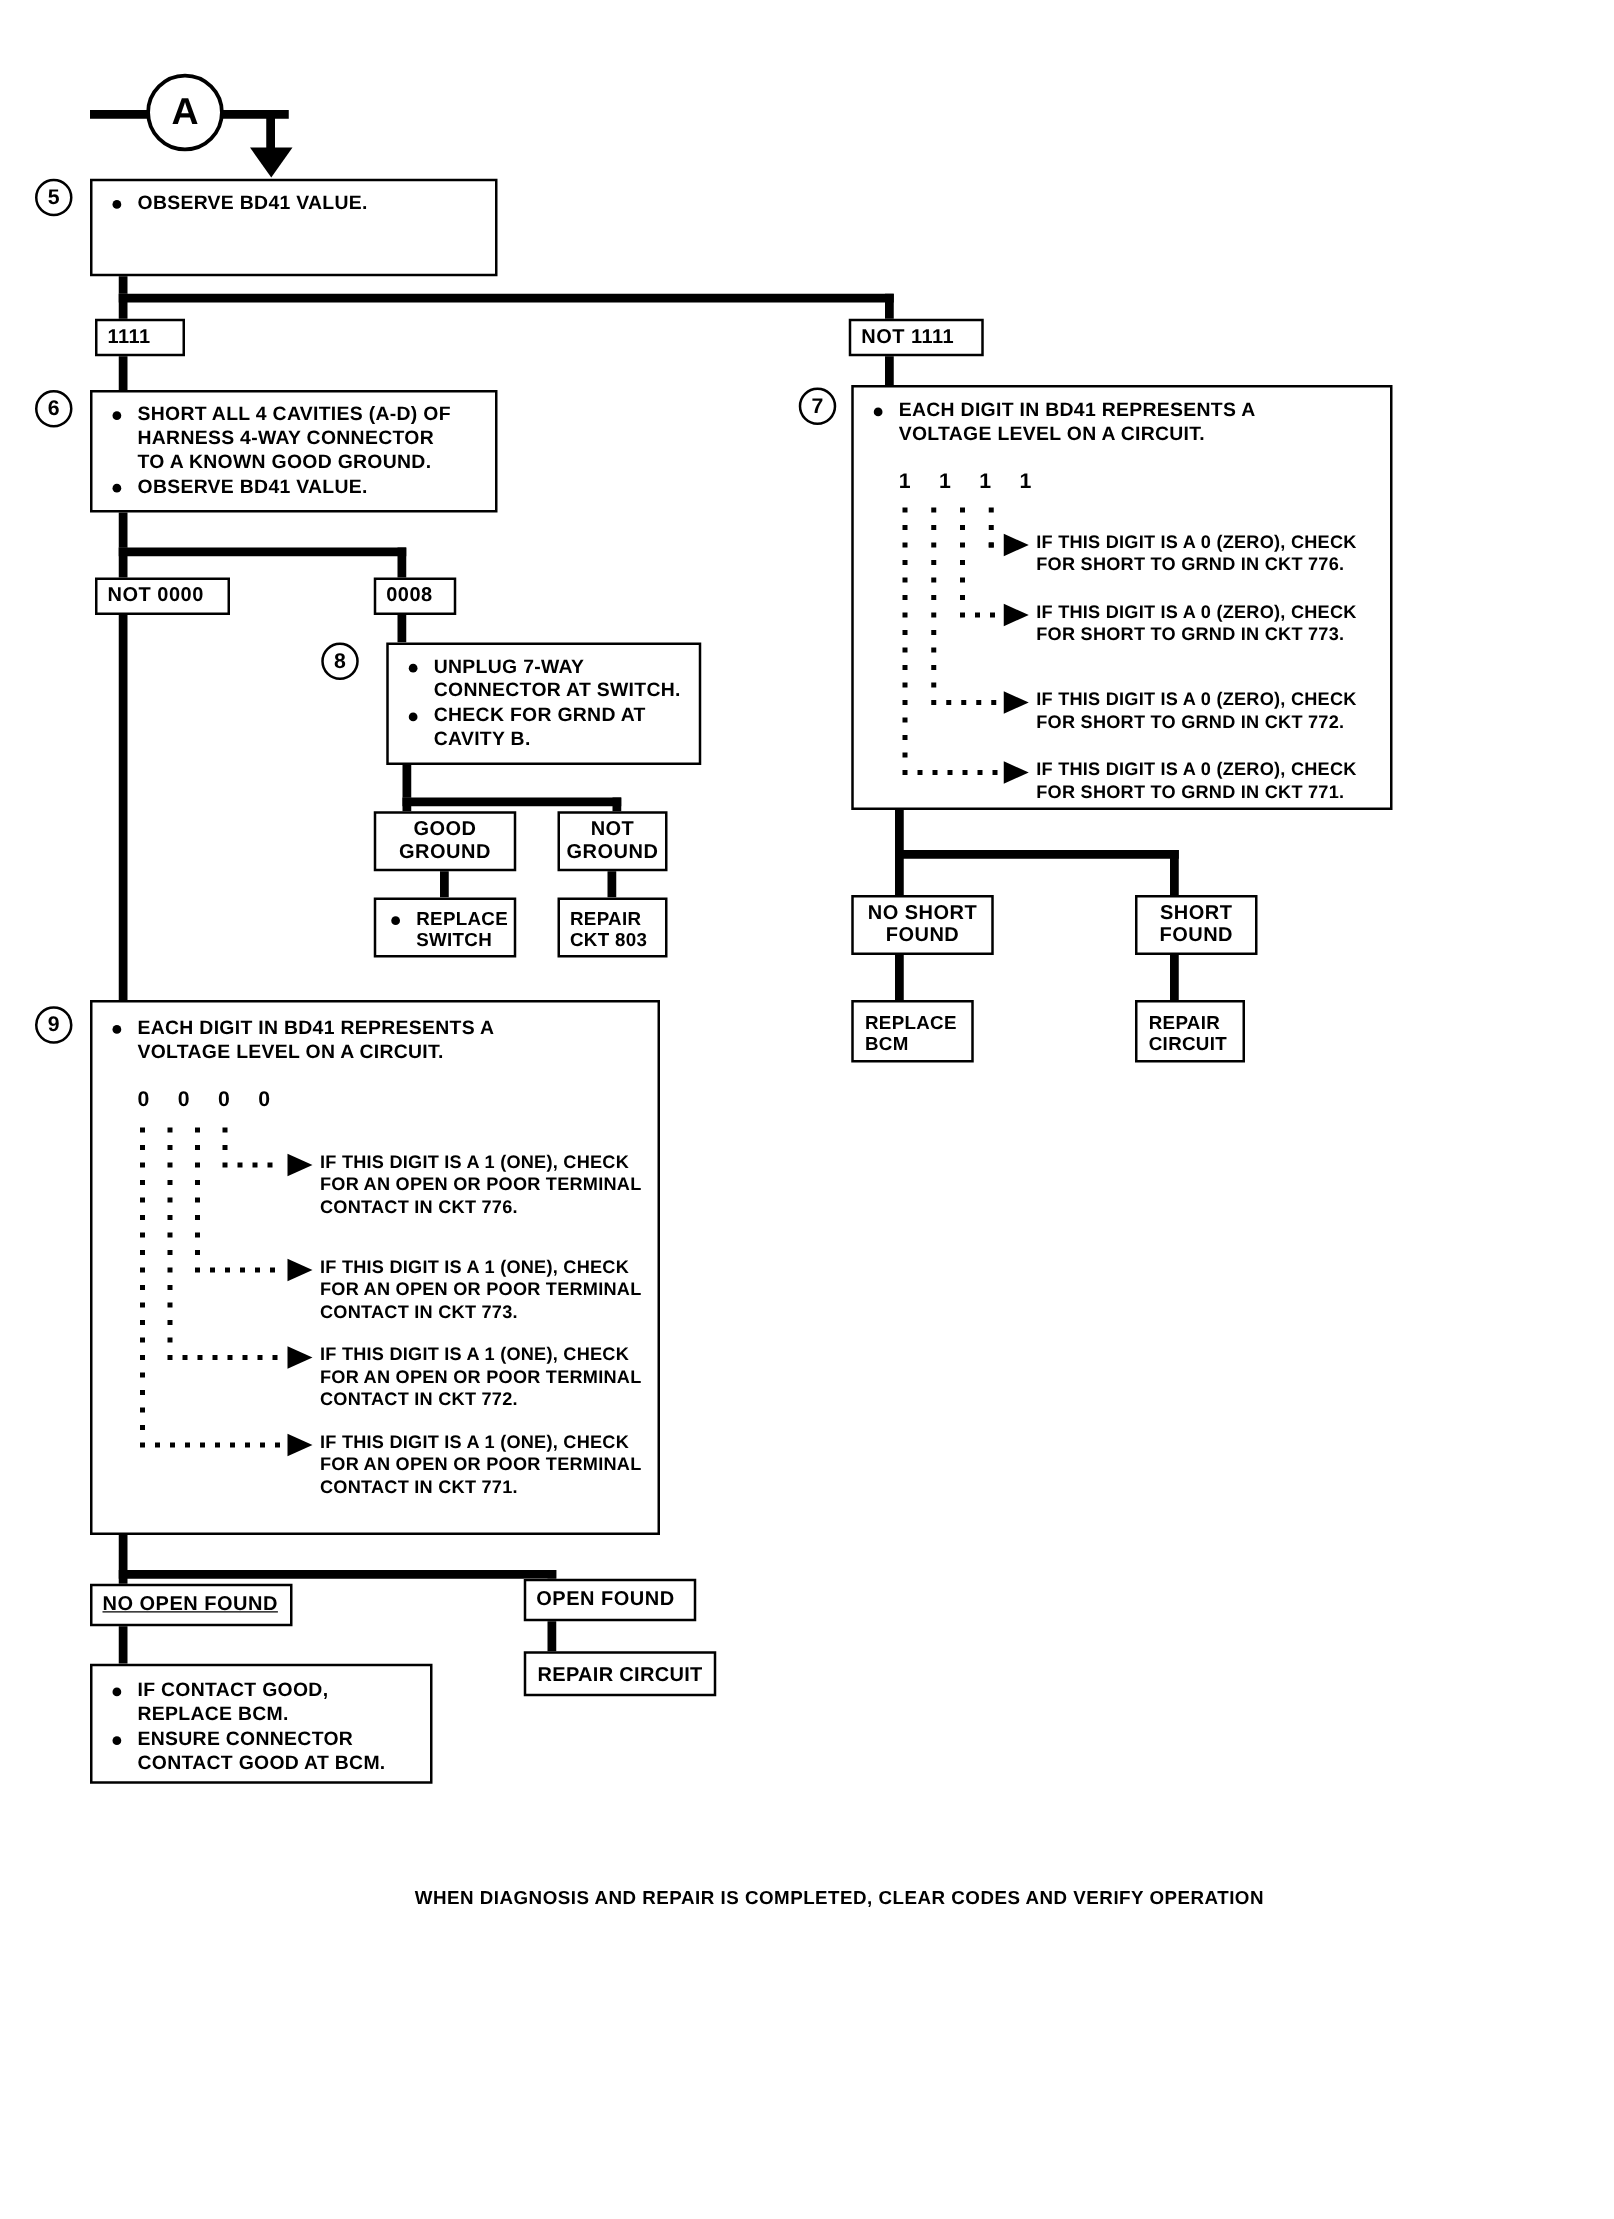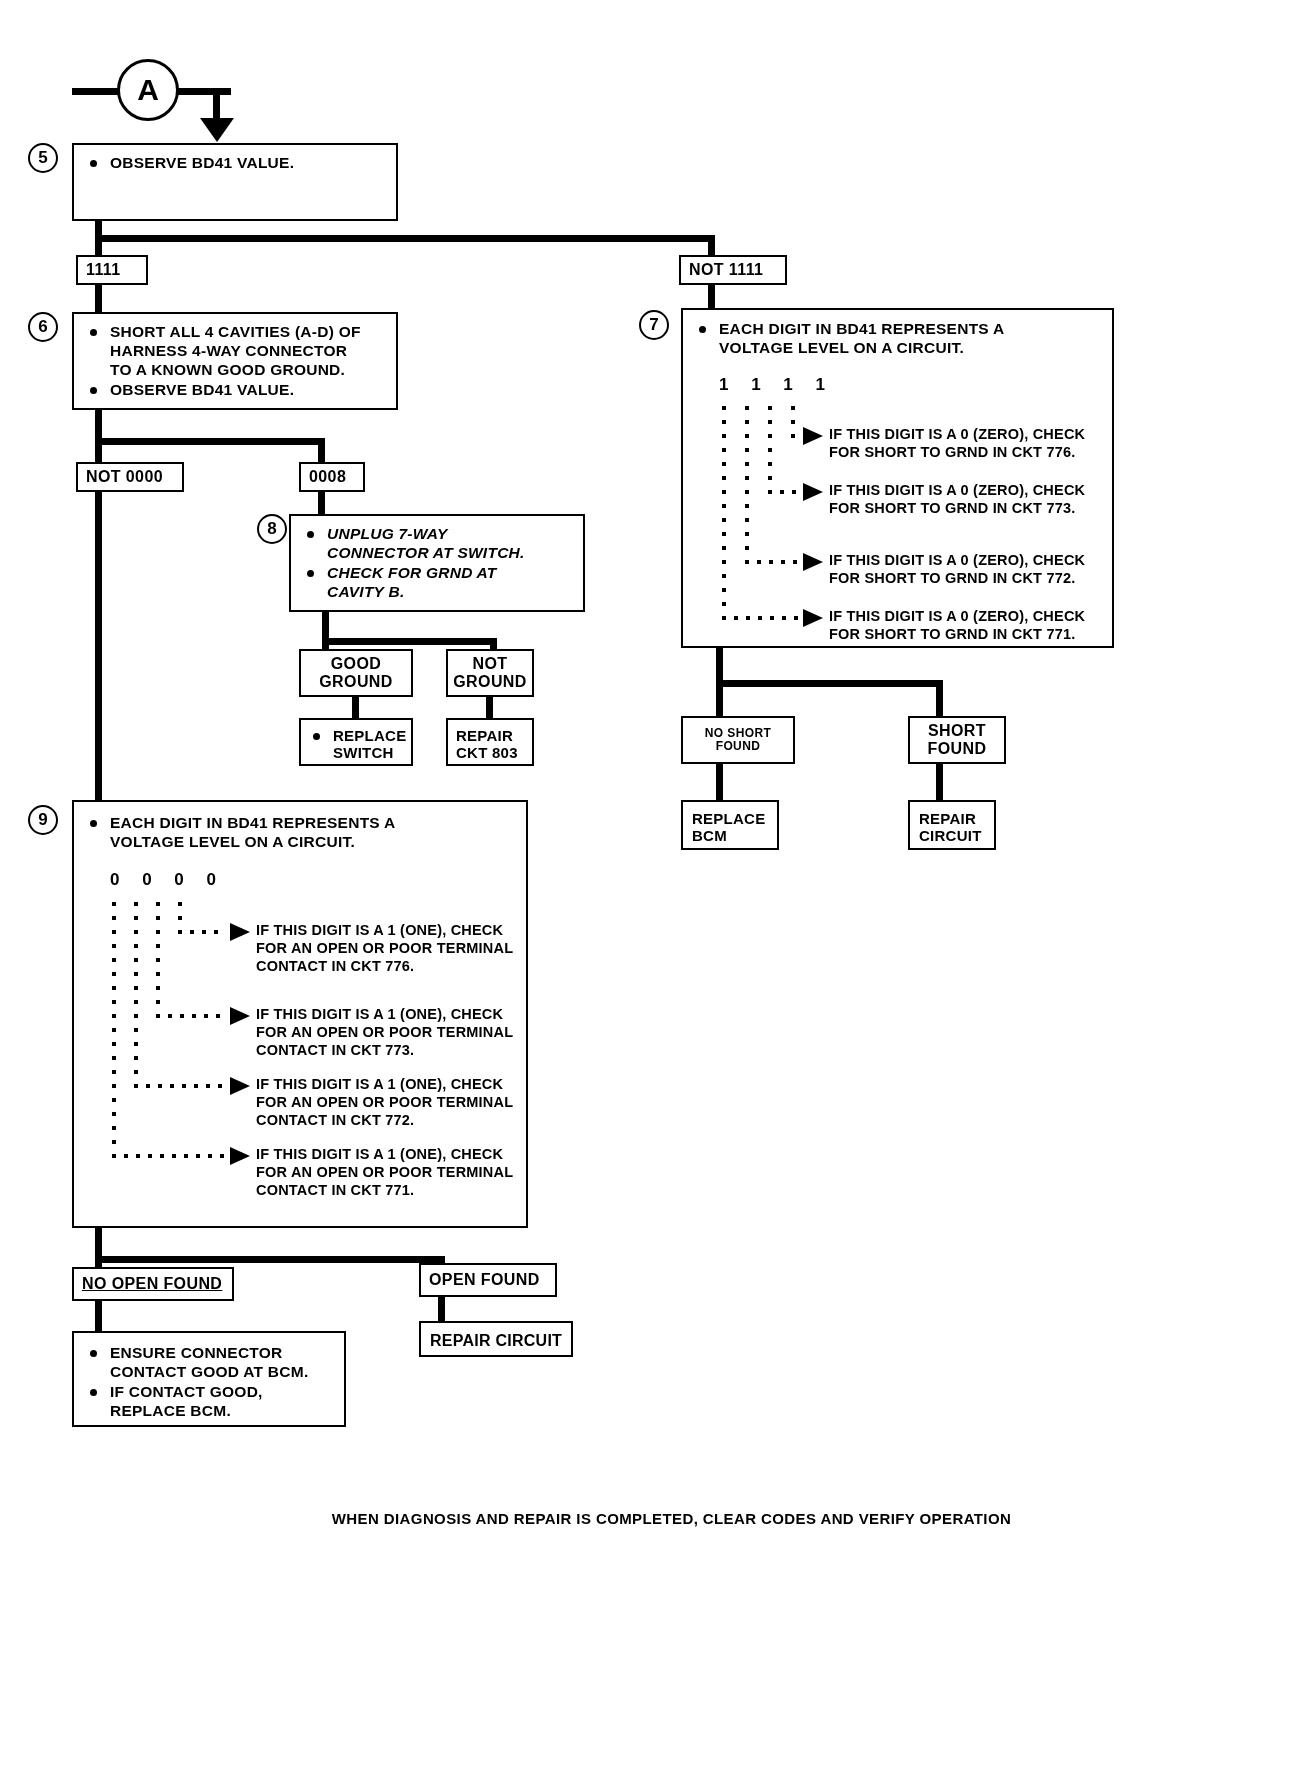--- a/index.html
+++ b/index.html
@@ -208,21 +208,21 @@
   <div class="line" style="left:95px;top:492px;width:7px;height:312px;"></div>
 
   <div class="tag" style="left:299px;top:462px;width:66px;height:30px;font-size:16px;">
     <span>0008</span>
   </div>
   <div class="line" style="left:318px;top:492px;width:7px;height:22px;"></div>
 
   <div class="stepnum" style="left:257px;top:514px;">
     <span>8</span>
   </div>
-  <div class="box" style="left:289px;top:514px;width:296px;height:98px;font-style:italic;">
+  <div class="box" style="left:309px;top:514px;width:252px;height:98px;">
     <div class="inner">
       <ul class="bl">
         <li>UNPLUG 7-WAY
 CONNECTOR AT SWITCH.</li>
         <li>CHECK FOR GRND AT
 CAVITY B.</li>
       </ul>
     </div>
   </div>
 
@@ -344,21 +344,21 @@
 FOR SHORT TO GRND IN CKT 772.</div>
     <div class="leadtext" style="left:146px;top:298px;">IF THIS DIGIT IS A 0 (ZERO), CHECK
 FOR SHORT TO GRND IN CKT 771.</div>
   </div>
 
   <div class="line" style="left:716px;top:648px;width:7px;height:32px;"></div>
   <div class="line" style="left:716px;top:680px;width:227px;height:7px;"></div>
   <div class="line" style="left:716px;top:680px;width:7px;height:38px;"></div>
   <div class="line" style="left:936px;top:680px;width:7px;height:38px;"></div>
 
-  <div class="tag tagc" style="left:681px;top:716px;width:114px;height:48px;font-size:12px;">
+  <div class="tag tagc" style="left:681px;top:716px;width:114px;height:48px;font-size:16px;">
     <span style="white-space:pre-line;">NO SHORT
 FOUND</span>
   </div>
   <div class="tag tagc" style="left:908px;top:716px;width:98px;height:48px;font-size:16px;">
     <span style="white-space:pre-line;">SHORT
 FOUND</span>
   </div>
   <div class="line" style="left:716px;top:764px;width:7px;height:38px;"></div>
   <div class="line" style="left:936px;top:764px;width:7px;height:38px;"></div>
 
@@ -498,23 +498,23 @@
   <div class="line" style="left:95px;top:1301px;width:7px;height:30px;"></div>
   <div class="line" style="left:438px;top:1297px;width:7px;height:26px;"></div>
 
   <div class="box" style="left:419px;top:1321px;width:154px;height:36px;">
     <div class="plain" style="position:absolute;left:9px;top:8px;font-size:16px;">REPAIR CIRCUIT</div>
   </div>
 
   <div class="box" style="left:72px;top:1331px;width:274px;height:96px;">
     <div class="inner" style="top:11px;">
       <ul class="bl">
+        <li>IF CONTACT GOOD,
+REPLACE BCM.</li>
         <li>ENSURE CONNECTOR
 CONTACT GOOD AT BCM.</li>
-        <li>IF CONTACT GOOD,
-REPLACE BCM.</li>
       </ul>
     </div>
   </div>
 
   <div class="footer" style="left:0;top:1510px;">WHEN DIAGNOSIS AND REPAIR IS COMPLETED, CLEAR CODES AND  VERIFY OPERATION</div>
 
 </div>
 
 </body></html>

